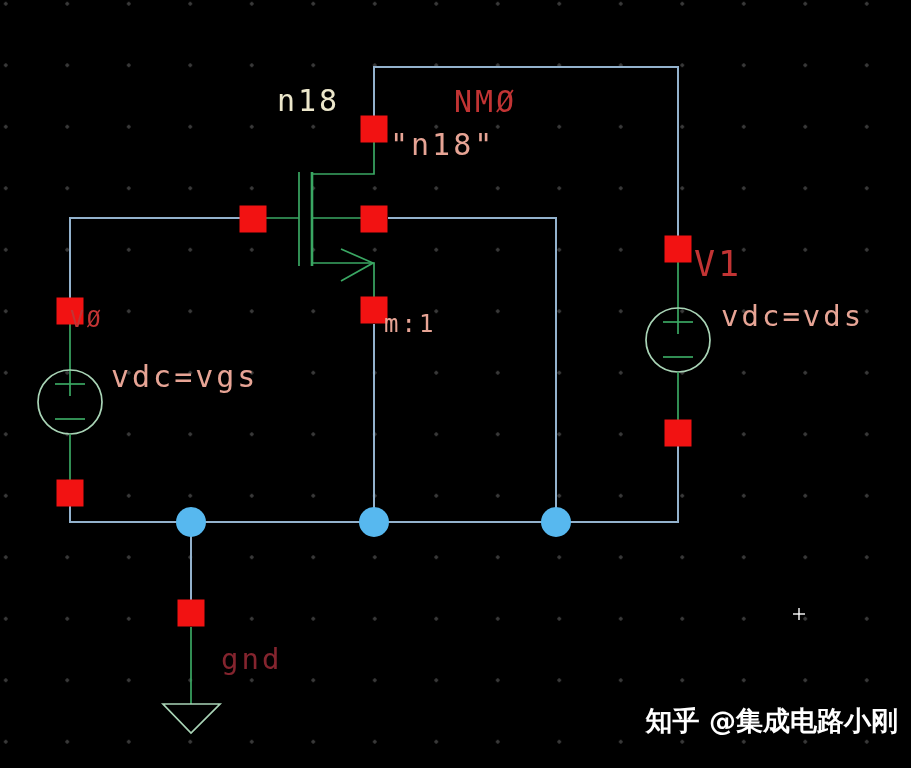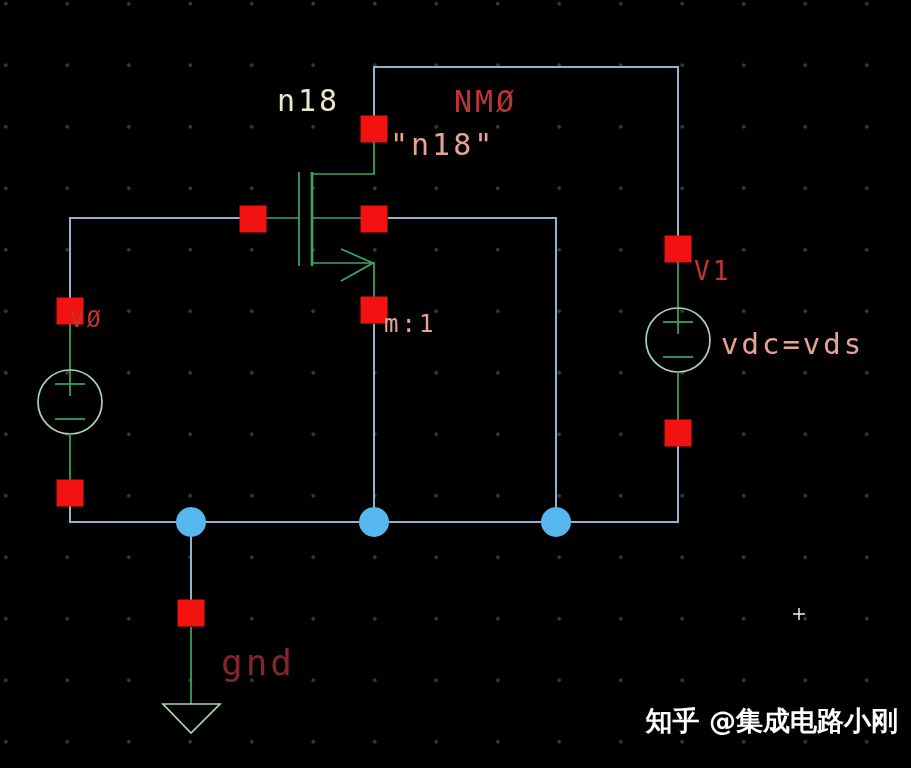--- a/index.html
+++ b/index.html
@@ -102,21 +102,22 @@
       <line class="cross" x1="793" y1="614" x2="805" y2="614"></line>
       <line class="cross" x1="799" y1="608" x2="799" y2="620"></line>
     </g>
   </svg>
 
   <div class="lbl net" style="left:277px;top:85px;font-size:30px;">n18</div>
   <div class="lbl red" style="left:406px;top:86px;font-size:30px;margin-left:48px;">NMØ</div>
   <div class="lbl salmon" style="left:390px;top:129px;font-size:30px;">"n18"</div>
   <div class="lbl salmon" style="left:384px;top:312px;font-size:24px;">m:1</div>
   <div class="lbl red" style="left:70px;top:307px;font-size:23px;">VØ</div>
-  <div class="lbl red" style="left:694px;top:258px;font-size:26px;">V1</div>
-  <div class="lbl salmon" style="left:721px;top:301px;font-size:29px;margin-top:28px;">vdc=vds</div>
-  <div class="lbl gndlbl" style="left:221px;top:644px;font-size:36px;">gnd</div>
+  <div class="lbl salmon" style="left:111px;top:361px;font-size:30px;">vdc=vgs</div>
+  <div class="lbl red" style="left:694px;top:246px;font-size:35px;">V1</div>
+  <div class="lbl salmon" style="left:721px;top:301px;font-size:29px;">vdc=vds</div>
+  <div class="lbl gndlbl" style="left:221px;top:644px;font-size:29px;">gnd</div>
 
   <div class="wm">
     <div class="wm1">知乎 @集成电路小刚</div>
   </div>
 
 </div>
 
 </body></html>

